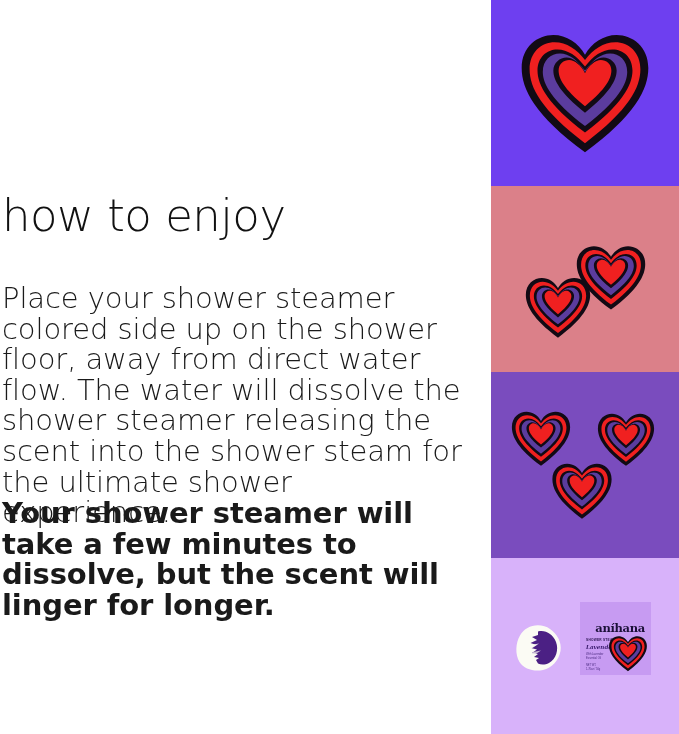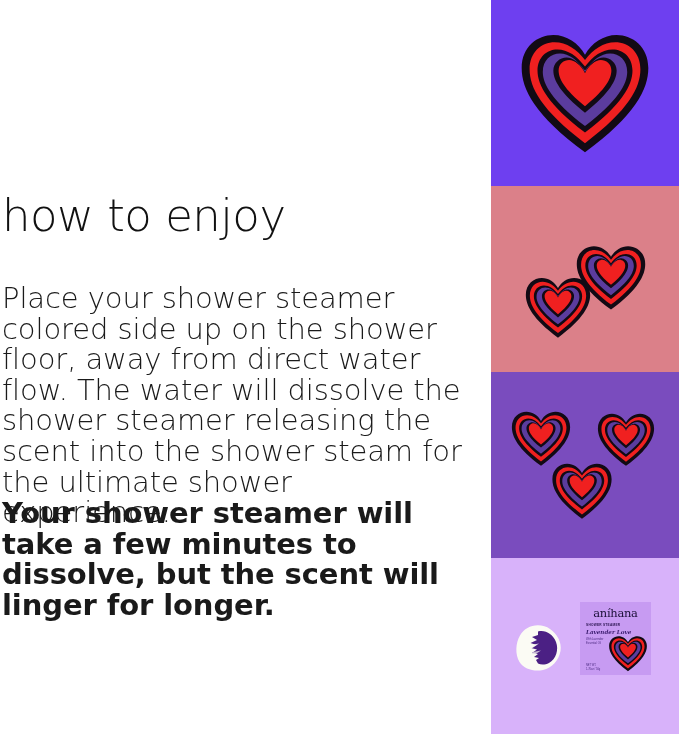--- a/index.html
+++ b/index.html
@@ -112,27 +112,27 @@
     width: 71px;
     height: 73px;
     background: #c79bf2;
     box-sizing: border-box;
     padding: 5px 6px 4px 6px;
     display: flex;
     flex-direction: column;
   }
   .box-brand {
     font-family: "DejaVu Serif", serif;
-    font-weight: 400;
+    font-weight: 700;
     font-size: 11.5px;
     line-height: 12px;
     color: #1b1038;
     letter-spacing: -0.3px;
-    text-align: center;
-    margin-top: 0;
+    text-align: right;
+    margin-top: 15px;
   }
   .box-kicker {
     font-family: "Liberation Sans", sans-serif;
     font-weight: 700;
     font-size: 3.2px;
     line-height: 5px;
     letter-spacing: 0.25px;
     color: #2a1450;
     margin-top: 4px;
   }

